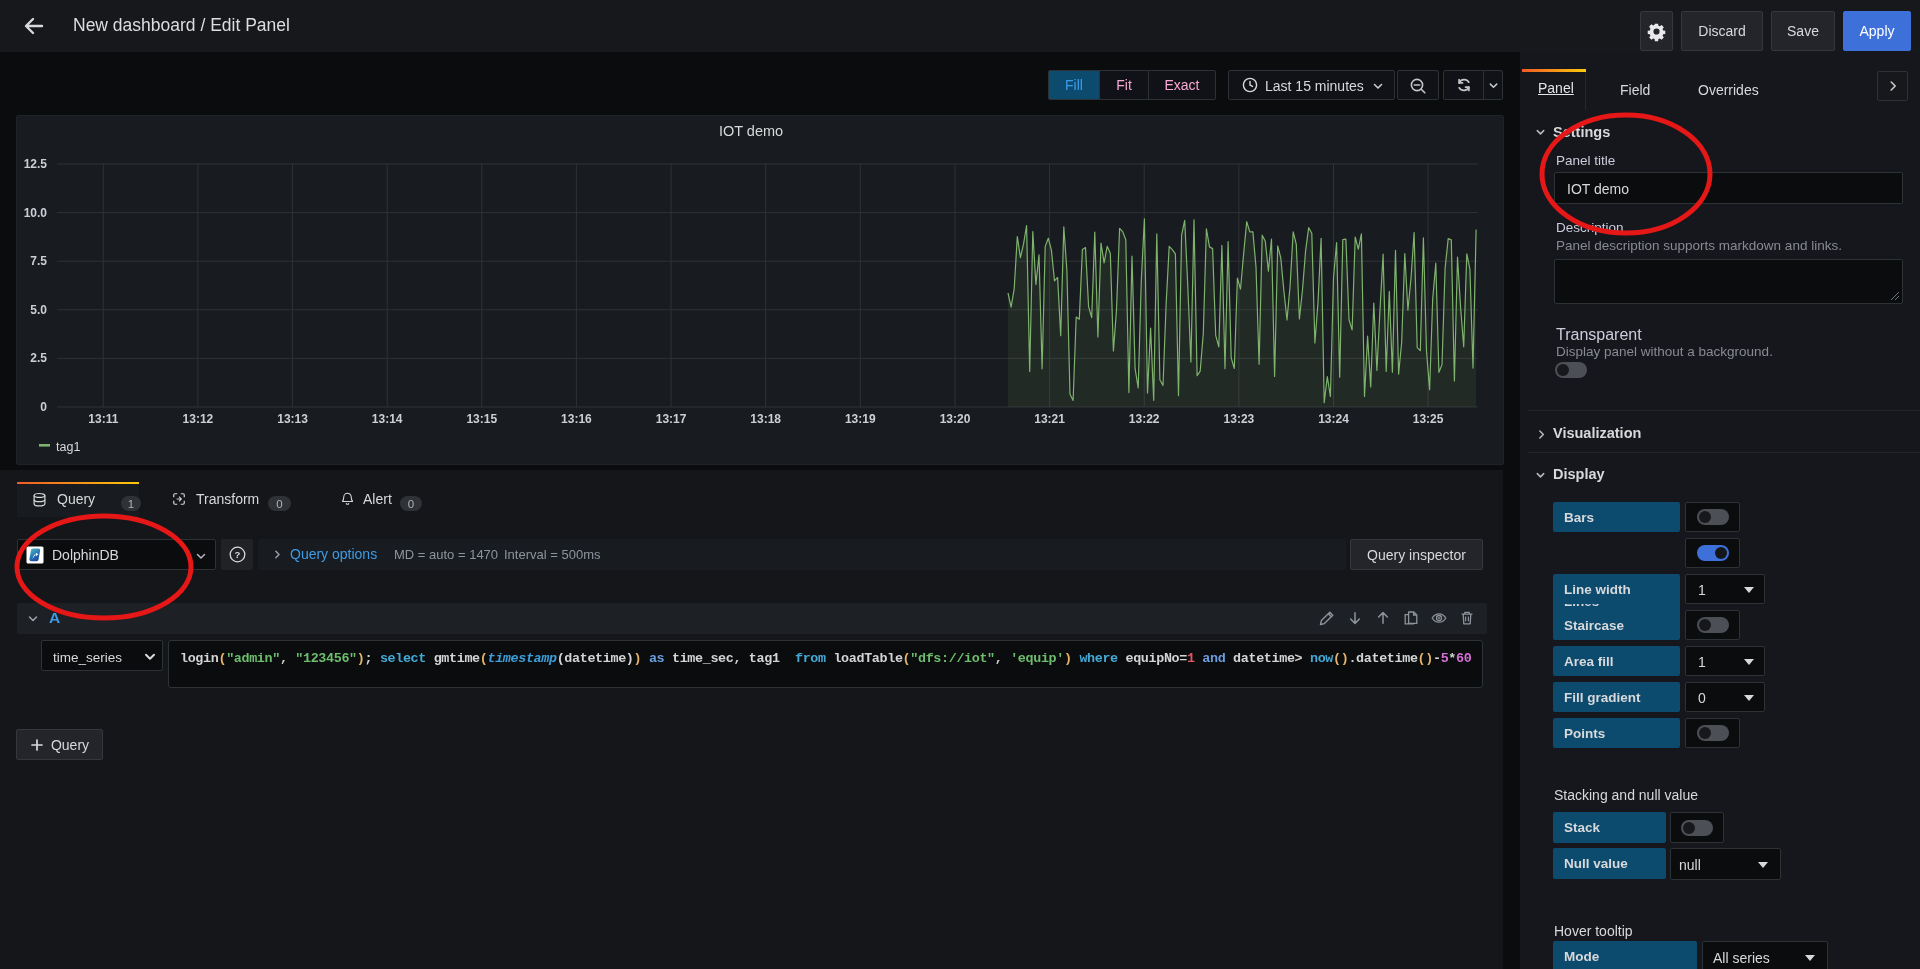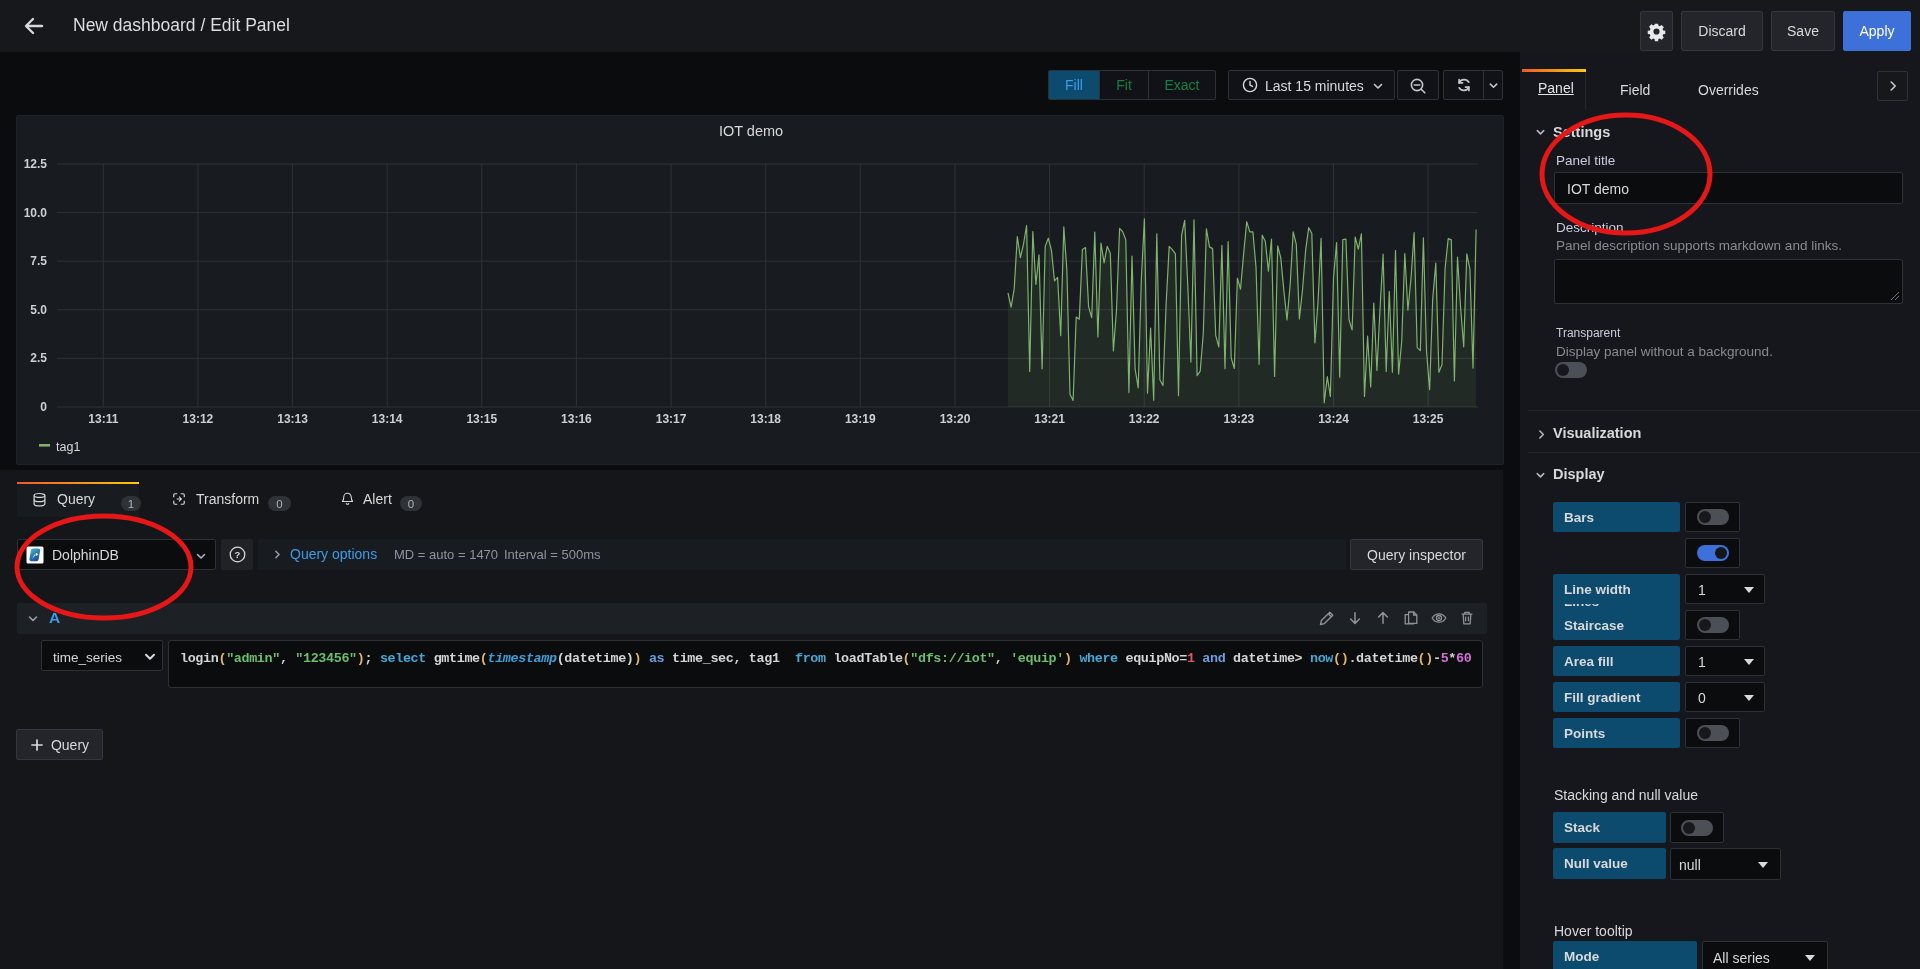--- a/index.html
+++ b/index.html
@@ -4,21 +4,21 @@
 <style>
 * { margin:0; padding:0; box-sizing:border-box; }
 html,body { width:1920px; height:969px; background:#0b0c0e; font-family:"Liberation Sans",sans-serif; overflow:hidden; }
 #topbar { position:absolute; left:0; top:0; width:1920px; height:52px; background:#17181c; }
 .tbtn { position:absolute; top:11px; height:40px; border:1px solid #34373c; border-radius:2px; background:#23252a; color:#d8d9da; font-size:14px; font-weight:500; display:flex; align-items:center; justify-content:center; }
 #main { position:absolute; left:0; top:52px; width:1503px; height:917px; background:#0b0c0e; }
 #qpane { position:absolute; left:0; top:470px; width:1503px; height:499px; background:#15161a; }
 #sidebar { position:absolute; left:1520px; top:52px; width:400px; height:917px; background:#16171c; }
 .panel { position:absolute; left:16px; top:115px; width:1488px; height:350px; background:#181b1f; border:1px solid #1f2226; border-radius:2px; }
 .grp { position:absolute; height:30px; border:1px solid #2c3235; border-radius:2px; background:#111217; display:flex; }
-.seg { display:flex; align-items:center; justify-content:center; font-size:14px; font-weight:500; color:#15803d; }
+.seg { display:flex; align-items:center; justify-content:center; font-size:14px; font-weight:500; color:#f9a8d4; }
 .lbl { background:#0c4a6e; color:#d8d9da; font-size:13.5px; font-weight:600; display:flex; align-items:center; border-radius:2px; position:absolute; }
 .ctl { position:absolute; background:#0b0c0e; border:1px solid #2c3235; border-radius:2px; display:flex; align-items:center; }
 .toggle-off { width:32px; height:16px; border-radius:8px; background:#4c5056; position:relative; }
 .toggle-off:before { content:""; position:absolute; left:2px; top:2px; width:12px; height:12px; border-radius:50%; background:#17181b; }
 .toggle-on { width:32px; height:16px; border-radius:8px; background:#3d71d9; position:relative; }
 .toggle-on:before { content:""; position:absolute; right:2px; top:2px; width:12px; height:12px; border-radius:50%; background:#141619; }
 .caret { width:0; height:0; border-left:5px solid transparent; border-right:5px solid transparent; border-top:6px solid #d8d9da; position:absolute; }
 .shead { position:absolute; color:#d8d9da; font-size:14.5px; font-weight:600; }
 svg { position:absolute; overflow:visible; }
 </style>
@@ -267,21 +267,21 @@
 <div class="ctl" style="left:1554px;top:172px;width:349px;height:32px;">
   <div style="position:absolute;left:12px;top:8px;font-size:14px;color:#d8d9da;">IOT demo</div>
 </div>
 <div style="position:absolute;left:1556px;top:220px;font-size:13.5px;font-weight:500;color:#ccccdc;">Description</div>
 <div style="position:absolute;left:1556px;top:238px;font-size:13.5px;color:#878b91;">Panel description supports markdown and links.</div>
 <div class="ctl" style="left:1554px;top:259px;width:349px;height:45px;">
   <svg width="10" height="10" style="right:2px;bottom:2px;" viewBox="0 0 10 10">
       <path d="M9 1L1 9M9 5L5 9" stroke="#6e7176" stroke-width="1"></path>
     </svg>
 </div>
-<div style="position:absolute;left:1556px;top:326px;font-size:12px;font-weight:500;color:#ccccdc;">Transparent</div>
+<div style="position:absolute;left:1556px;top:326px;font-size:16px;font-weight:500;color:#ccccdc;">Transparent</div>
 <div style="position:absolute;left:1556px;top:344px;font-size:13.5px;color:#878b91;">Display panel without a background.</div>
 <div class="toggle-off" style="position:absolute;left:1555px;top:362px;"></div>
 
 <div style="position:absolute;left:1528px;top:410px;width:392px;height:1px;background:#202327;"></div>
 <svg width="11" height="11" style="left:1536px;top:429px;" viewBox="0 0 12 12">
     <path d="M4.2 2.2L8 6l-3.8 3.8" stroke="#b4b7bc" stroke-width="1.7" fill="none" stroke-linecap="round" stroke-linejoin="round"></path>
   </svg>
 <div class="shead" style="left:1553px;top:425px;">Visualization</div>
 <div style="position:absolute;left:1528px;top:452px;width:392px;height:1px;background:#202327;"></div>
 <svg width="11" height="11" style="left:1535px;top:470px;" viewBox="0 0 12 12">

